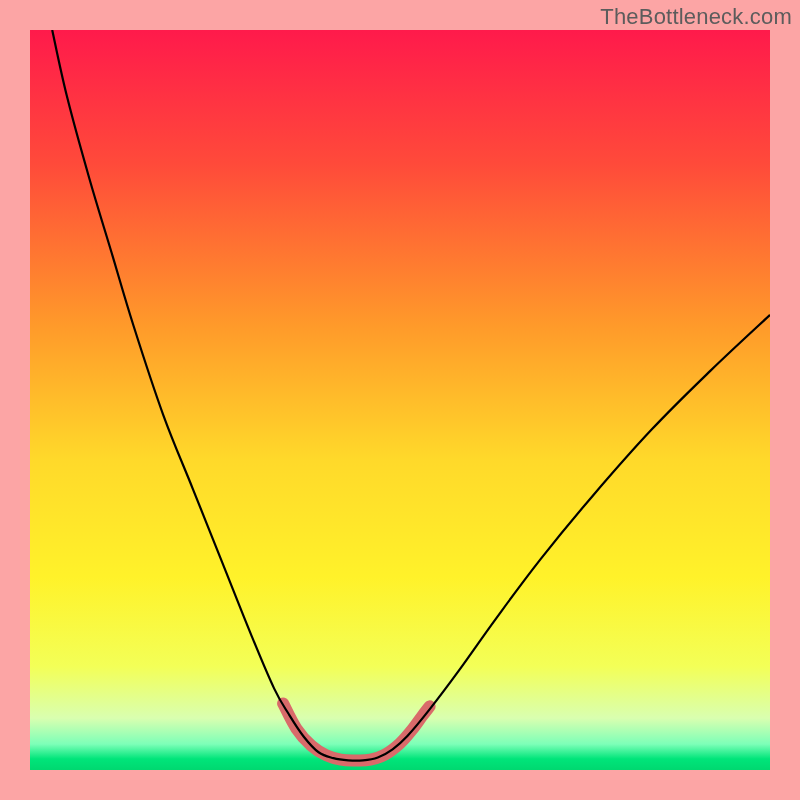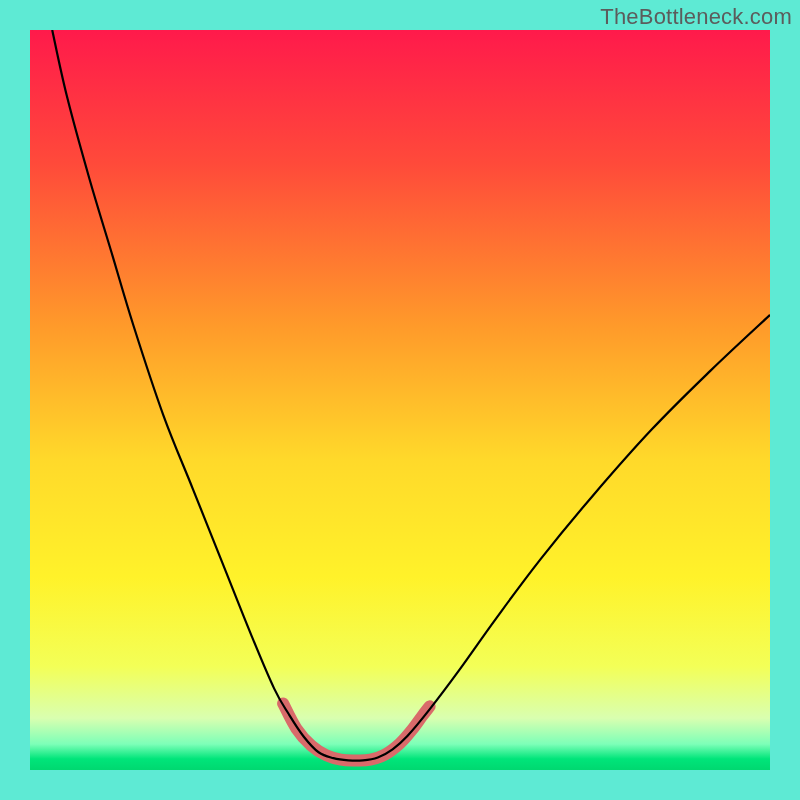--- a/index.html
+++ b/index.html
@@ -10,21 +10,21 @@
     background: #000;
     overflow: hidden;
     font-family: Arial, Helvetica, sans-serif;
   }
   .frame {
     position: absolute;
     top: 0;
     left: 0;
     width: 800px;
     height: 800px;
-    background: #5eead4;
+    background: #fca5a5;
   }
   .plot {
     position: absolute;
     top: 30px;
     left: 30px;
     width: 740px;
     height: 740px;
   }
   .watermark {
     position: absolute;

